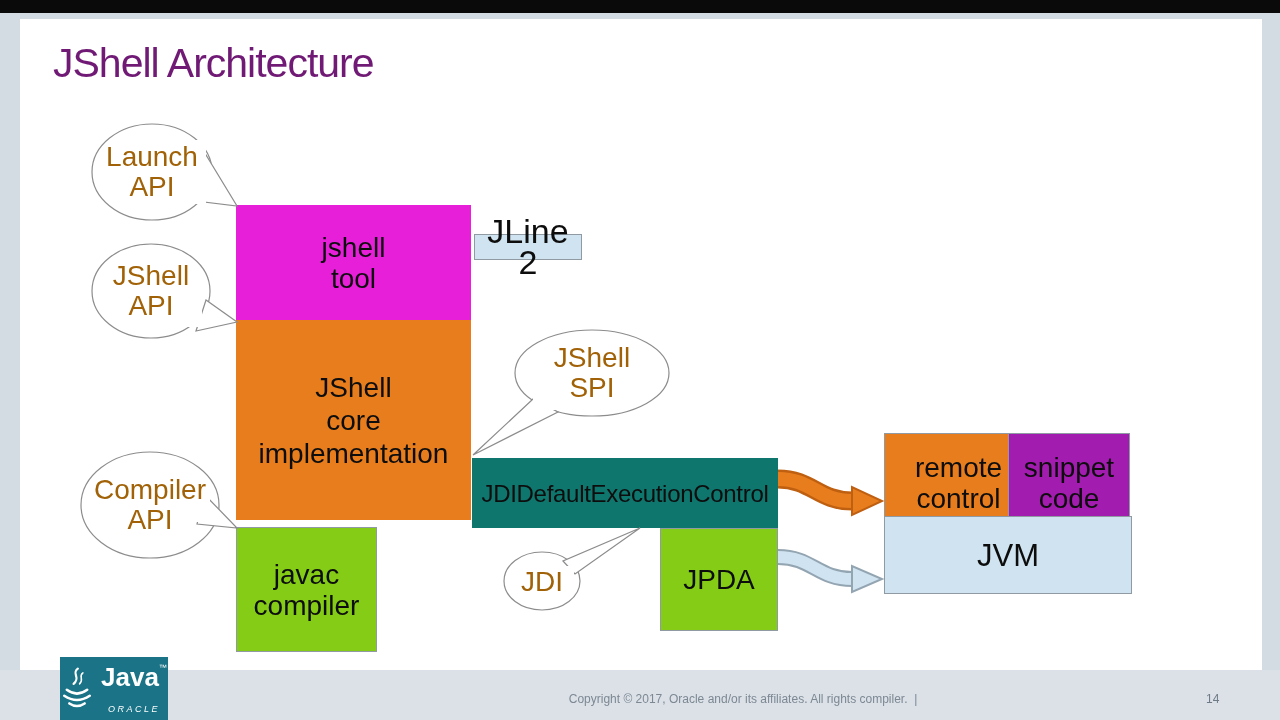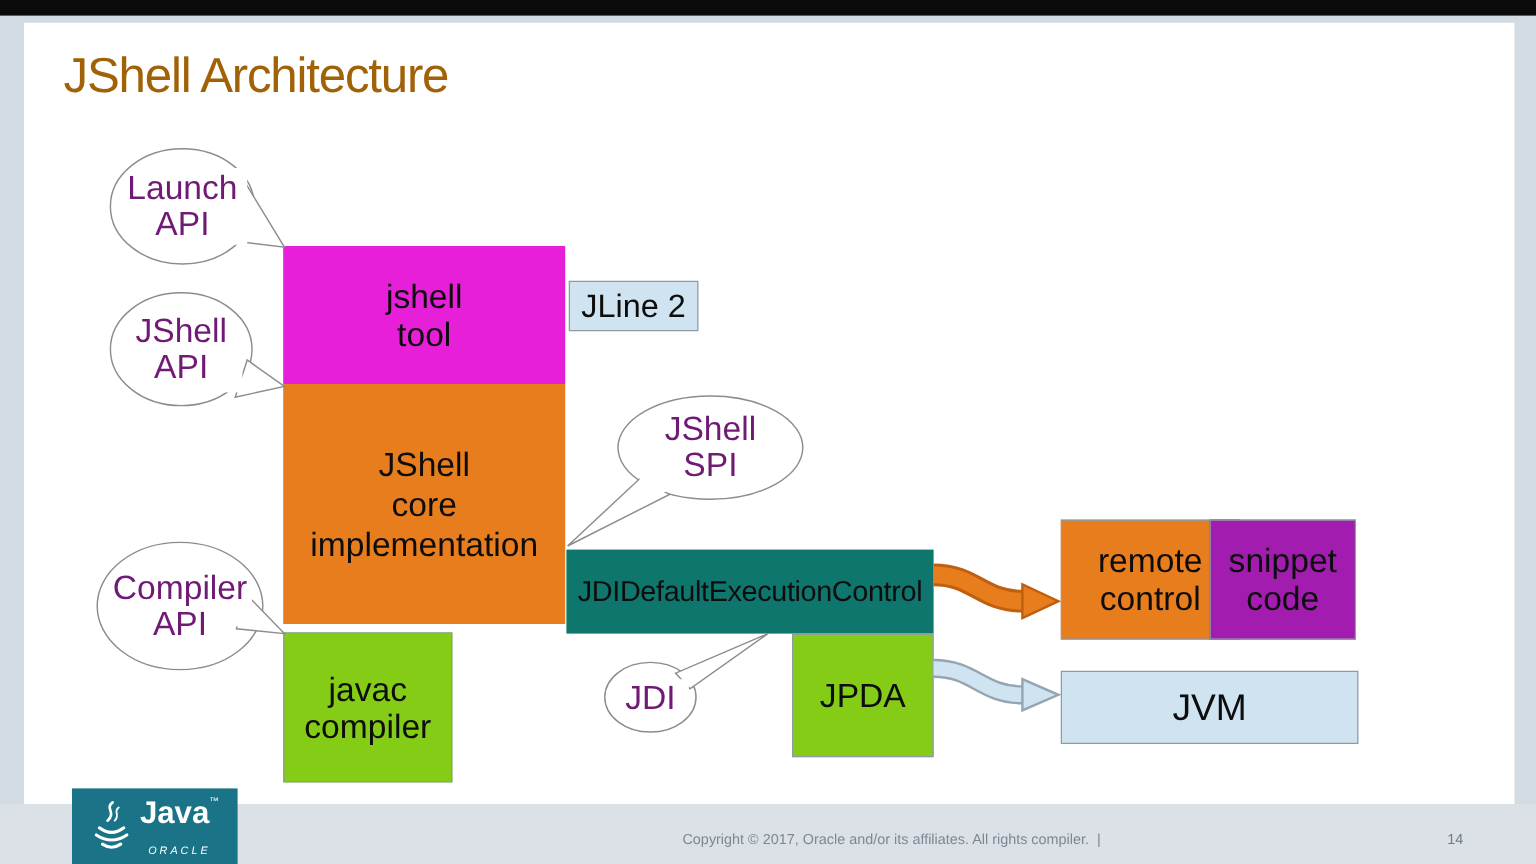--- a/index.html
+++ b/index.html
@@ -5,48 +5,48 @@
   html,body{margin:0;padding:0;}
   body{width:1280px;height:720px;overflow:hidden;background:#d3dce3;
        font-family:"Liberation Sans",sans-serif;}
   .stage{position:relative;width:1280px;height:720px;}
 
   .topbar{position:absolute;left:0;top:0;width:1280px;height:13px;background:#0a0a0a;}
   .slide{position:absolute;left:20px;top:19px;width:1242px;height:653px;background:#ffffff;}
   .footerbar{position:absolute;left:0;top:670px;width:1280px;height:50px;background:#dbe1e7;}
 
   .title{position:absolute;left:53px;top:40px;font-size:41px;letter-spacing:-1px;
-         color:#a16207;line-height:46px;white-space:pre;text-align:center;}
+         color:#701a75;line-height:46px;white-space:pre;text-align:center;}
 
   .box{position:absolute;box-sizing:border-box;display:flex;align-items:center;justify-content:center;
        font-size:28px;line-height:31px;color:#0d0d0d;text-align:center;white-space:pre-line;}
   .bordered{border:1px solid #8f9aa3;}
 
   .b-jshell-tool{left:236px;top:205px;width:235px;height:115px;}
   .b-jshell-core{left:236px;top:320px;width:235px;height:200px;line-height:33px;}
-  .b-jline2{left:474px;top:234px;width:108px;height:42px;font-size:27px;}
+  .b-jline2{left:474px;top:234px;width:108px;height:26px;font-size:34px;}
   .b-jdidefault{left:472px;top:458px;width:306px;height:70px;font-size:24px;letter-spacing:-0.3px;}
   .b-javac{left:236px;top:527px;width:141px;height:125px;}
   .b-jpda{left:660px;top:528px;width:118px;height:103px;}
   .b-remote{left:884px;top:433px;width:149px;height:100px;}
   .b-snippet{left:1008px;top:433px;width:122px;height:100px;}
-  .b-jvm{left:884px;top:559px;width:248px;height:61px;font-size:31px;}
+  .b-jvm{left:884px;top:516px;width:248px;height:78px;font-size:31px;}
 
   .overlay{position:absolute;left:0;top:0;width:1280px;height:720px;pointer-events:none;}
 
-  .bubble-label{position:absolute;font-size:28px;line-height:30px;color:#701a75;
+  .bubble-label{position:absolute;font-size:28px;line-height:30px;color:#a16207;
                 text-align:center;white-space:pre-line;}
   .l-launch{left:92px;top:142px;width:120px;}
   .l-jshellapi{left:91px;top:261px;width:120px;}
   .l-compiler{left:80px;top:475px;width:140px;}
   .l-spi{left:522px;top:343px;width:140px;}
   .l-jdi{left:502px;top:567px;width:80px;}
 
-  .logo{position:absolute;left:60px;top:657px;width:138px;height:63px;background:#1a7386;
-        display:flex;align-items:center;justify-content:center;gap:7px;}
+  .logo{position:absolute;left:60px;top:657px;width:108px;height:63px;background:#1a7386;
+        display:flex;align-items:center;justify-content:flex-start;gap:7px;}
   .logo-text{display:flex;flex-direction:column;align-items:center;line-height:1;}
   .logo-java{color:#fff;font-size:26px;font-weight:bold;letter-spacing:0;}
   .logo-tm{color:#fff;font-size:8px;vertical-align:top;}
   .logo-oracle{color:#fff;font-size:9px;letter-spacing:2.5px;margin-top:15px;font-style:italic;}
 
   .copyright{position:absolute;left:743px;top:692px;transform:translateX(-50%);
              font-size:12px;color:#7d8893;white-space:pre;}
   .pagenum{position:absolute;left:1206px;top:692px;width:30px;text-align:left;
            font-size:12px;color:#6e7a85;}
 </style>

